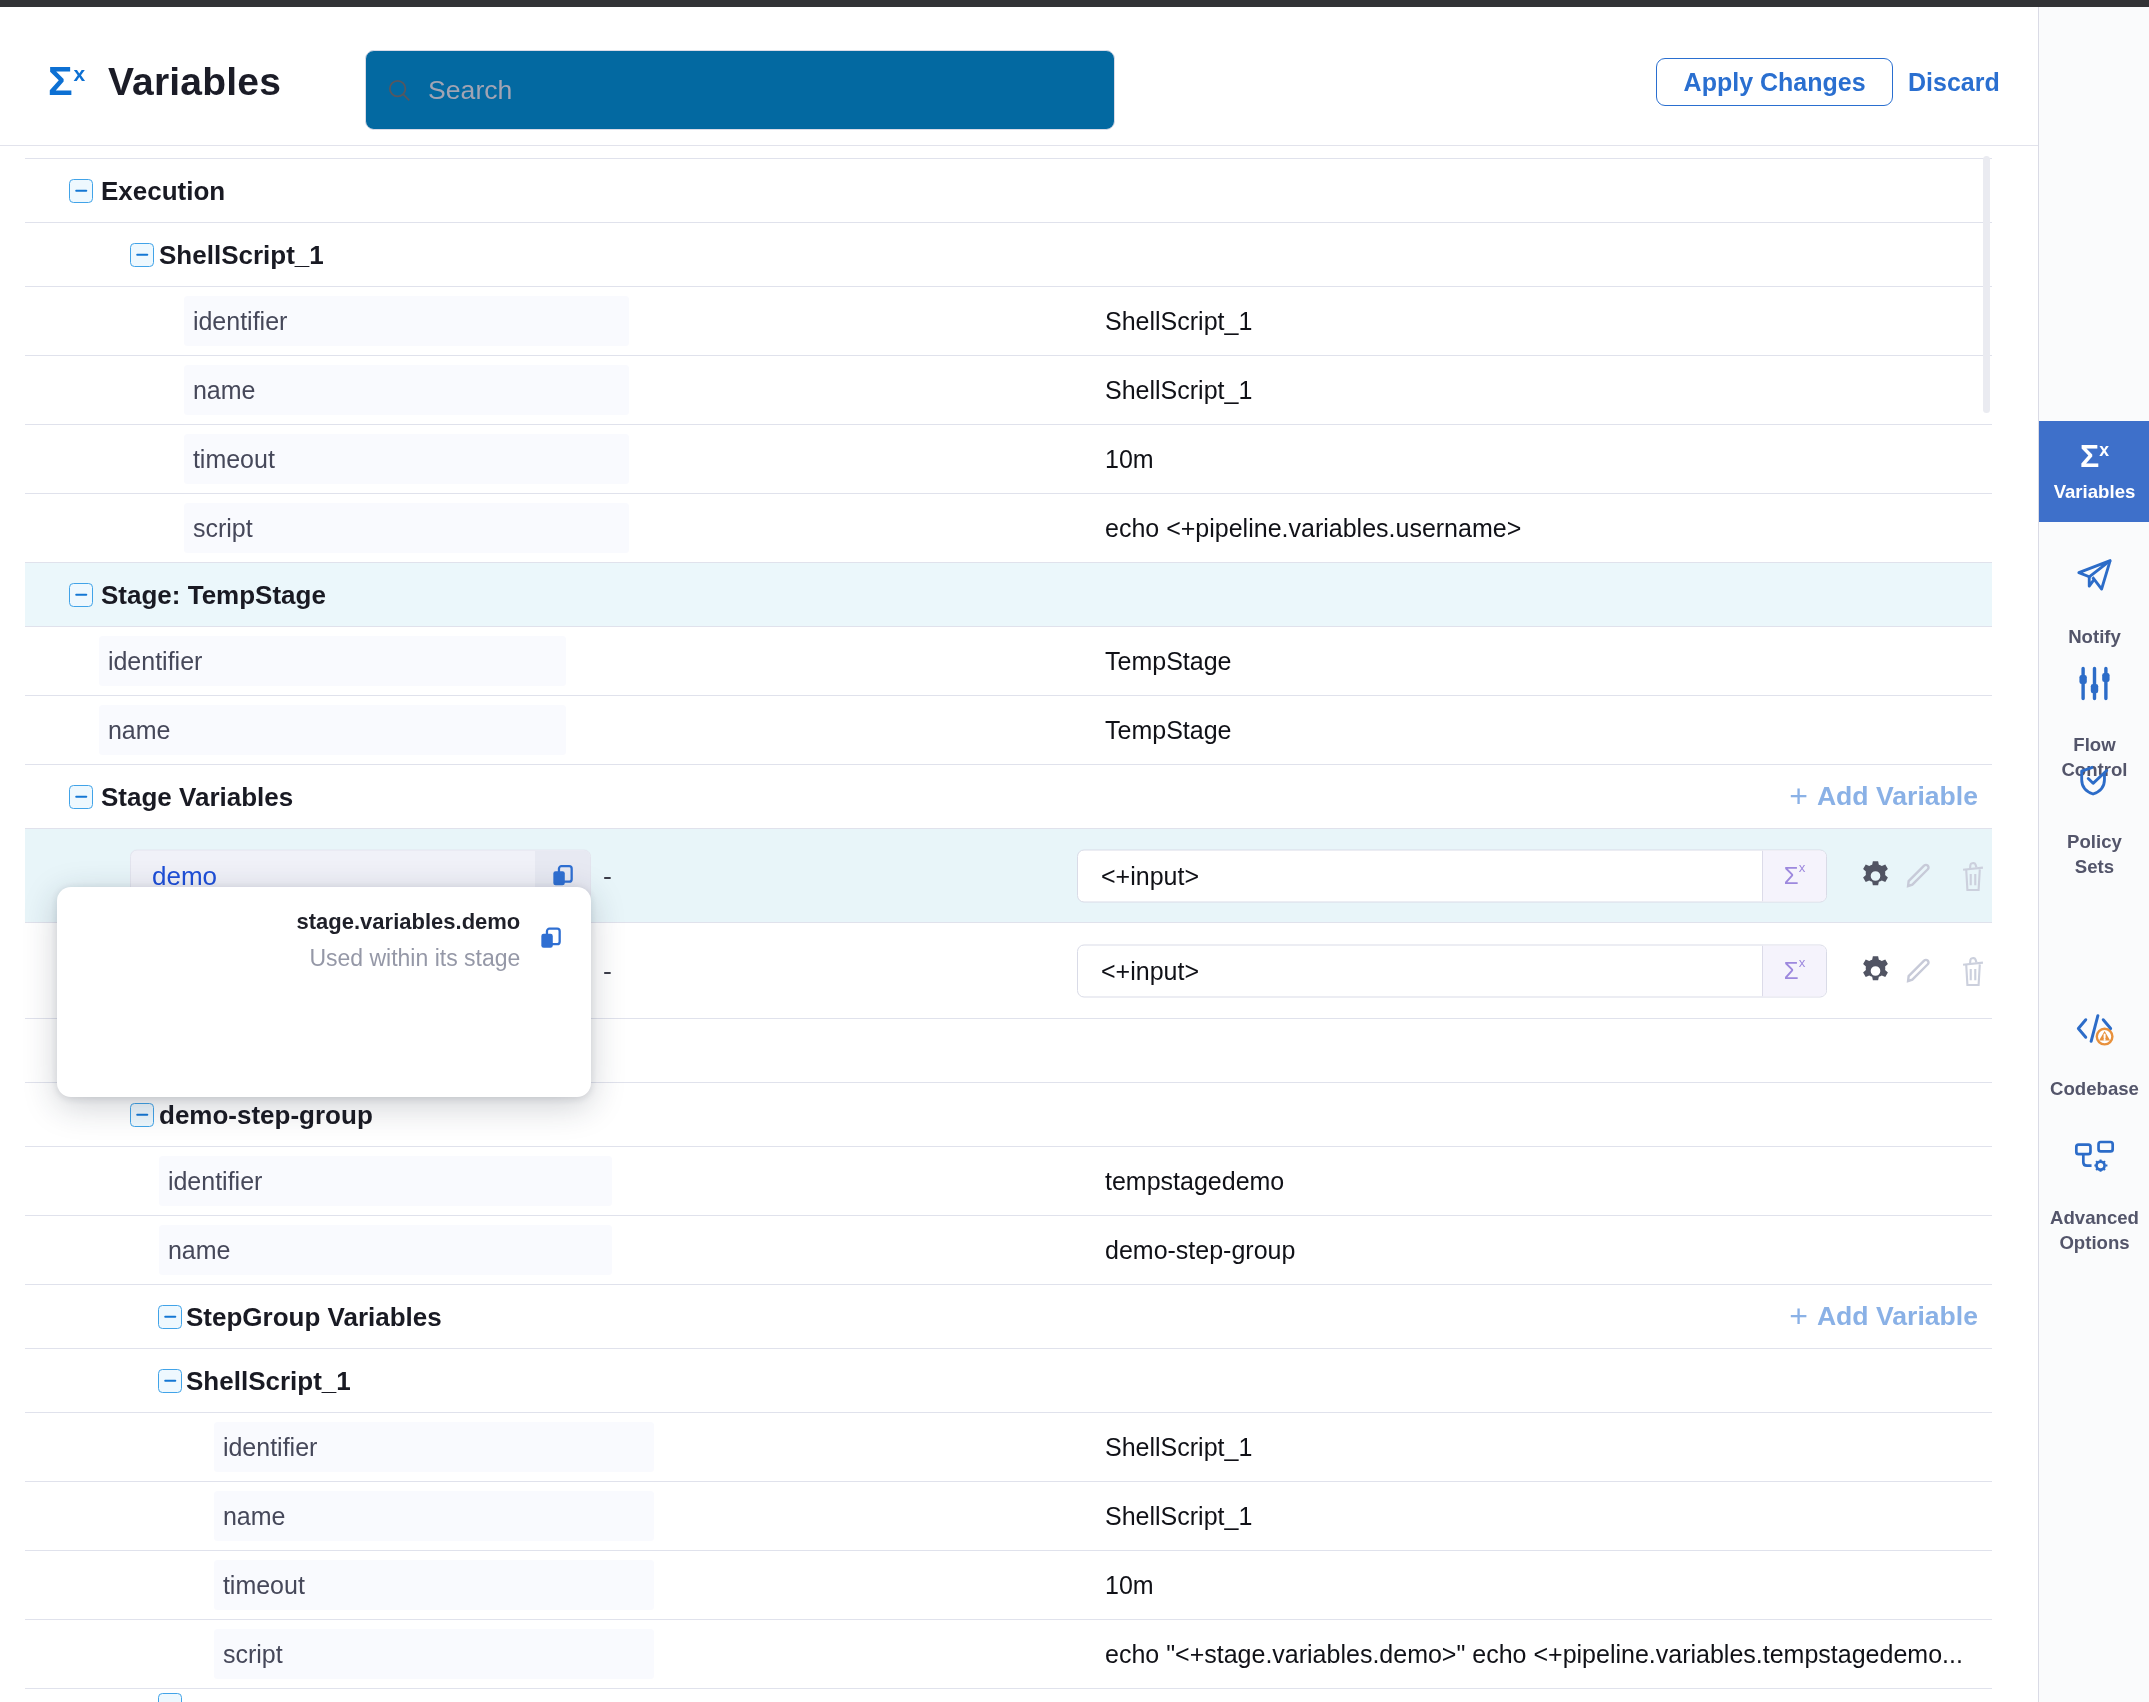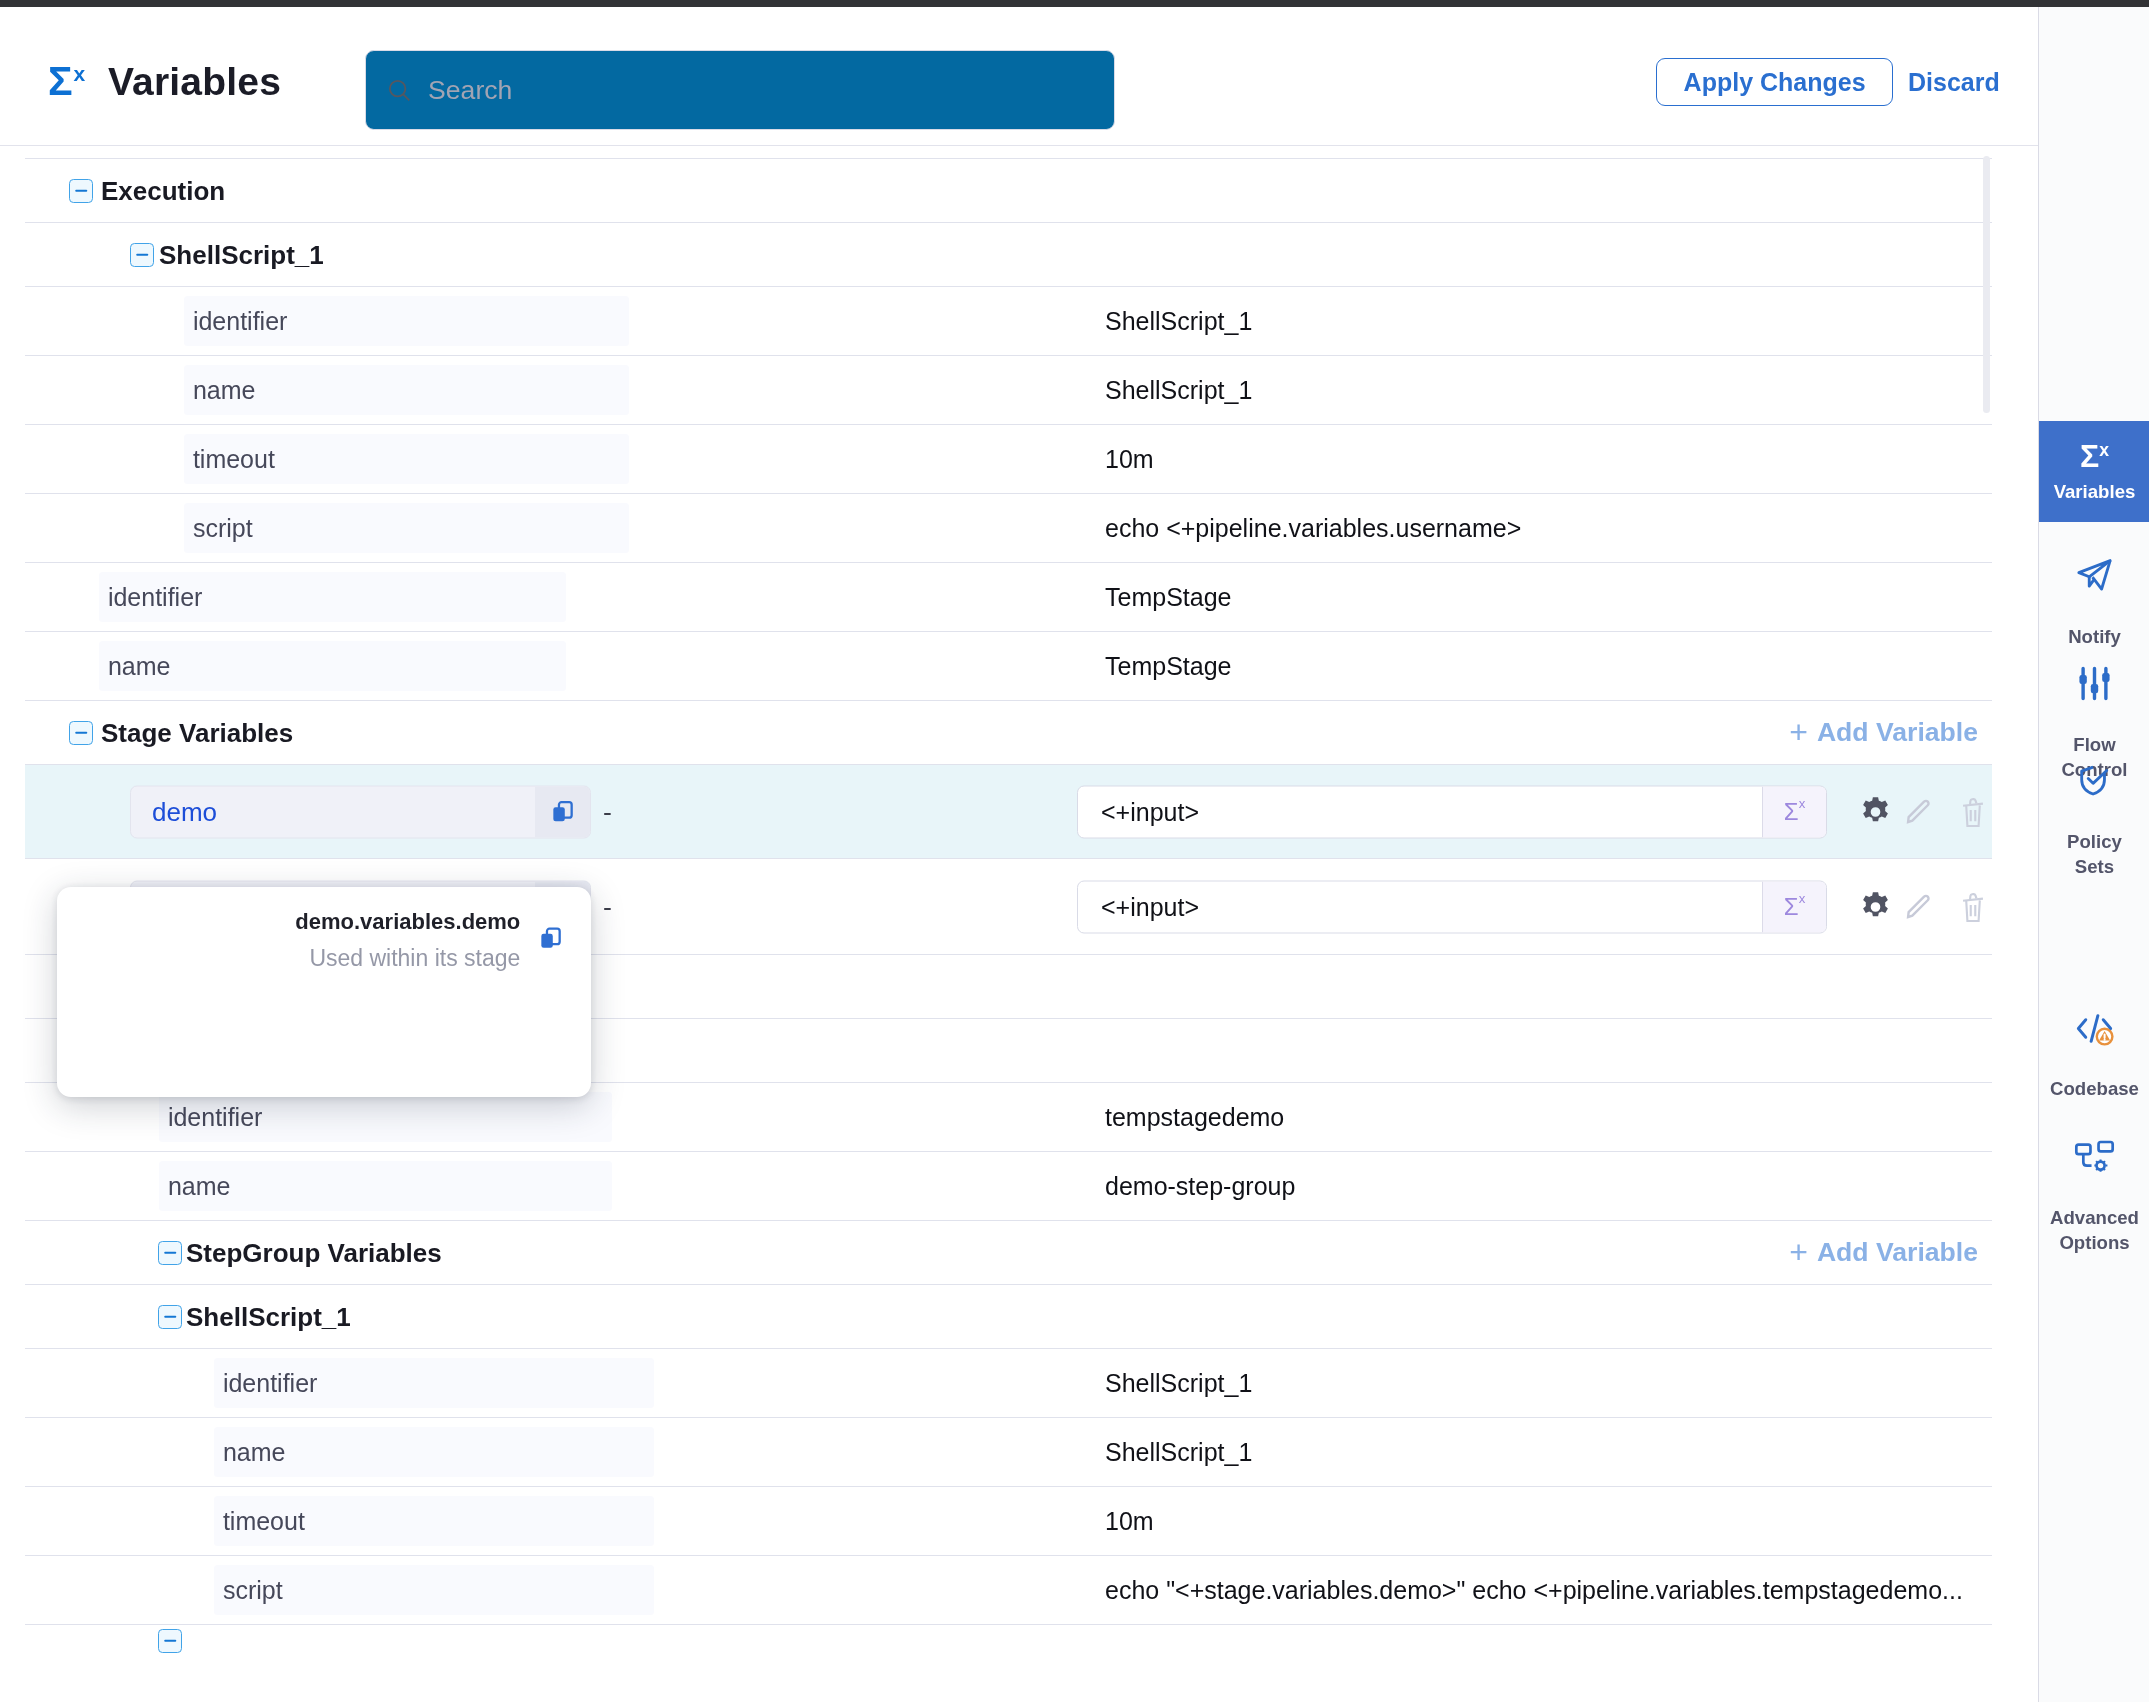--- a/index.html
+++ b/index.html
@@ -137,20 +137,24 @@
       <span class="pill i-step">name</span>
       <span class="value">ShellScript_1</span>
     </div>
     <div class="row h78">
       <span class="pill i-step">timeout</span>
       <span class="value">10m</span>
     </div>
     <div class="row h78">
       <span class="pill i-step">script</span>
       <span class="value">echo &lt;+pipeline.variables.username&gt;</span>
+    </div>
+    <div class="row h72 lv1 stage-hl">
+      <span class="minus"></span>
+      <span class="sec-label">Stage: TempStage</span>
     </div>
     <div class="row h78">
       <span class="pill i-stage">identifier</span>
       <span class="value">TempStage</span>
     </div>
     <div class="row h78">
       <span class="pill i-stage">name</span>
       <span class="value">TempStage</span>
     </div>
     <div class="row h72 lv1">
@@ -273,21 +277,21 @@
     <div class="row h16">
       <span class="minus" style="left:133px;top:3.5px;transform:none"></span>
     </div>
   </div>
 
 <div id="scroll-thumb"></div>
 
 <div id="popup">
   <div id="pop-item-1" class="pop-item">
     <span class="pop-text">
-      <span class="pop-title" style="display:block">demo.variables.demo</span>
+      <span class="pop-title" style="display:block">stage.variables.demo</span>
       <span class="pop-sub" style="display:block">Used within its stage</span>
     </span>
     <span class="pop-copy"><svg width="25" height="25" viewBox="0 0 24 24">
           <rect x="8.6" y="2.6" width="12.2" height="14.8" rx="2.4" fill="none" stroke="#2f6fd2" stroke-width="2.2"></rect>
           <rect x="3.2" y="7.4" width="11" height="13.4" rx="2.2" fill="#2f6fd2"></rect>
         </svg></span>
   </div>
 </div>
 
 <div id="sidebar">

